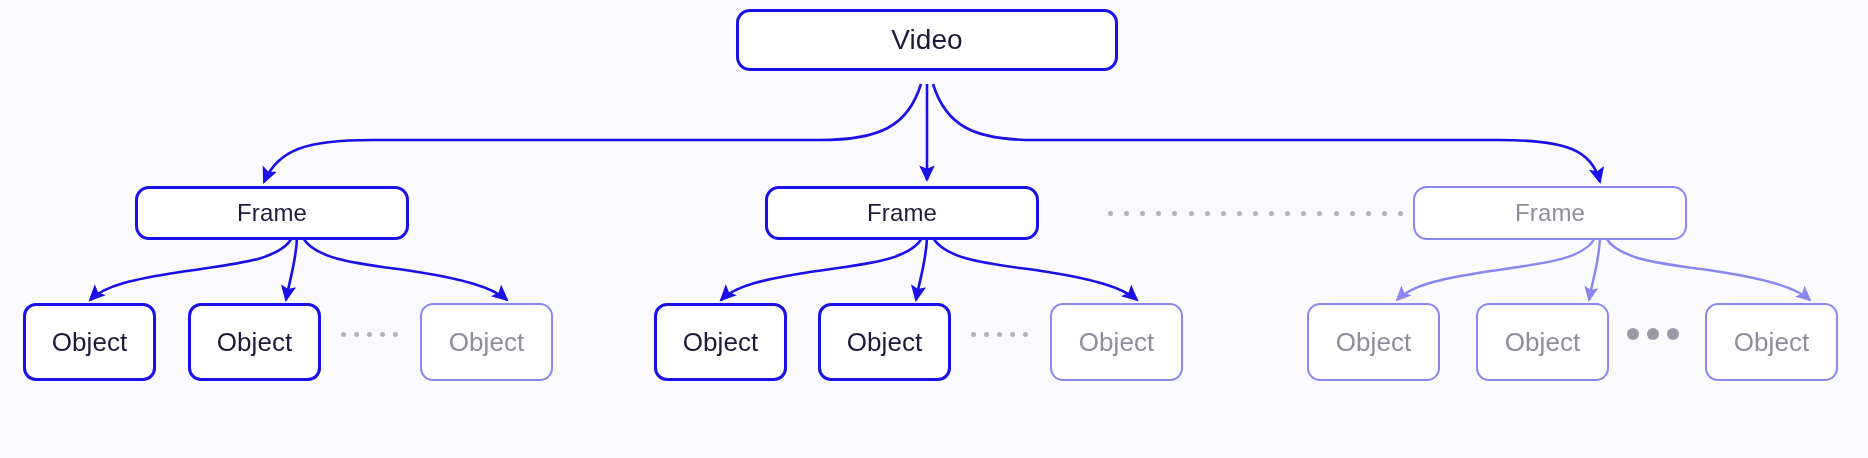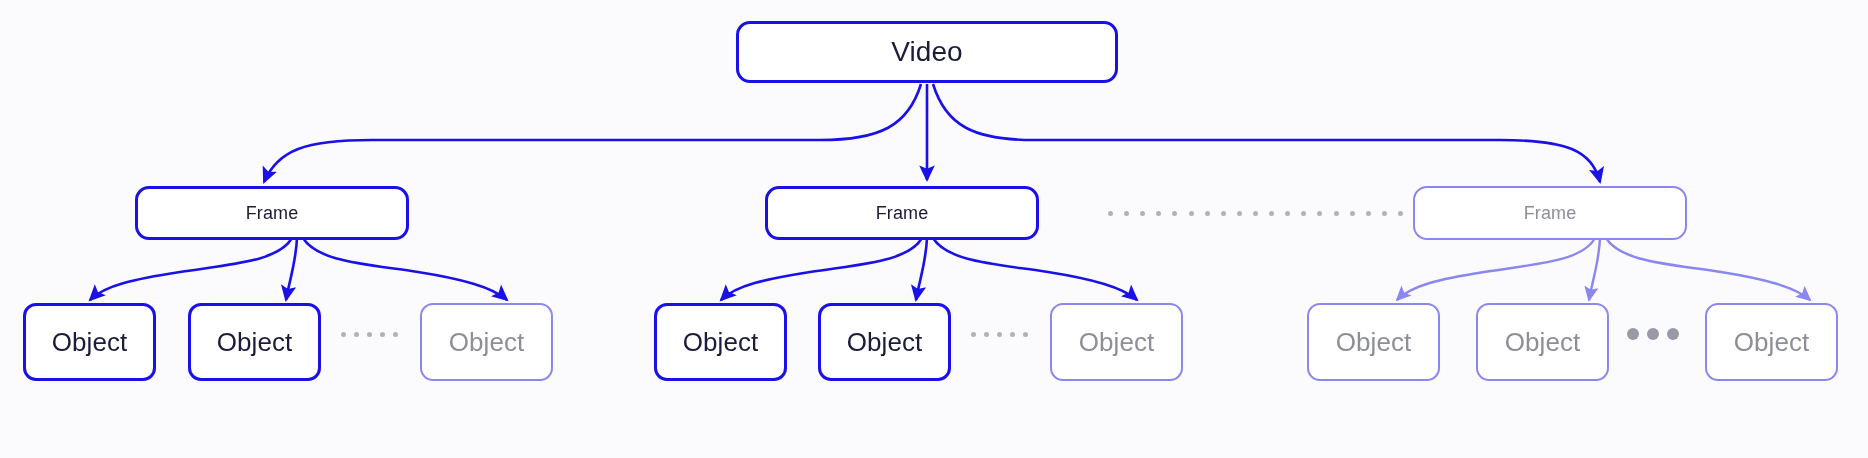--- a/index.html
+++ b/index.html
@@ -66,21 +66,21 @@
     height: 62px;
   }
   .node.video-node .node-label {
     font-size: 28px;
   }
   .node.frame-node {
     width: 274px;
     height: 54px;
   }
   .node.frame-node .node-label {
-    font-size: 18px;
+    font-size: 24px;
   }
   .node.object-node {
     width: 133px;
     height: 78px;
     border-radius: 13px;
   }
   .node.object-node .node-label {
     font-size: 26px;
   }
   
@@ -133,21 +133,21 @@
 
     <path d="M 922,238 C 908,262 860,264 810,272 C 766,279 736,285 721,300" fill="none" stroke="#1a10e8" stroke-width="2.6" marker-end="url(#arrow-active)"></path>
     <path d="M 927,238 C 926,262 920,278 916,300" fill="none" stroke="#1a10e8" stroke-width="2.6" marker-end="url(#arrow-active)"></path>
     <path d="M 933,238 C 948,262 996,264 1048,272 C 1092,279 1122,287 1137,300" fill="none" stroke="#1a10e8" stroke-width="2.6" marker-end="url(#arrow-active)"></path>
 
     <path d="M 1595,238 C 1582,262 1534,264 1484,272 C 1440,279 1412,285 1397,300" fill="none" stroke="#8b87f0" stroke-width="2.4" marker-end="url(#arrow-faded)"></path>
     <path d="M 1600,238 C 1599,262 1593,278 1589,300" fill="none" stroke="#8b87f0" stroke-width="2.4" marker-end="url(#arrow-faded)"></path>
     <path d="M 1606,238 C 1621,262 1669,264 1721,272 C 1765,279 1795,287 1810,300" fill="none" stroke="#8b87f0" stroke-width="2.4" marker-end="url(#arrow-faded)"></path>
   </svg>
 
-  <div class="node video-node active" style="left:736px; top:21px;">
+  <div class="node video-node active" style="left:736px; top:9px;">
     <span class="node-label">Video</span>
   </div>
 
   <div class="node frame-node active" style="left:135px; top:186px;">
     <span class="node-label">Frame</span>
   </div>
 
   <div class="node frame-node active" style="left:765px; top:186px;">
     <span class="node-label">Frame</span>
   </div>

